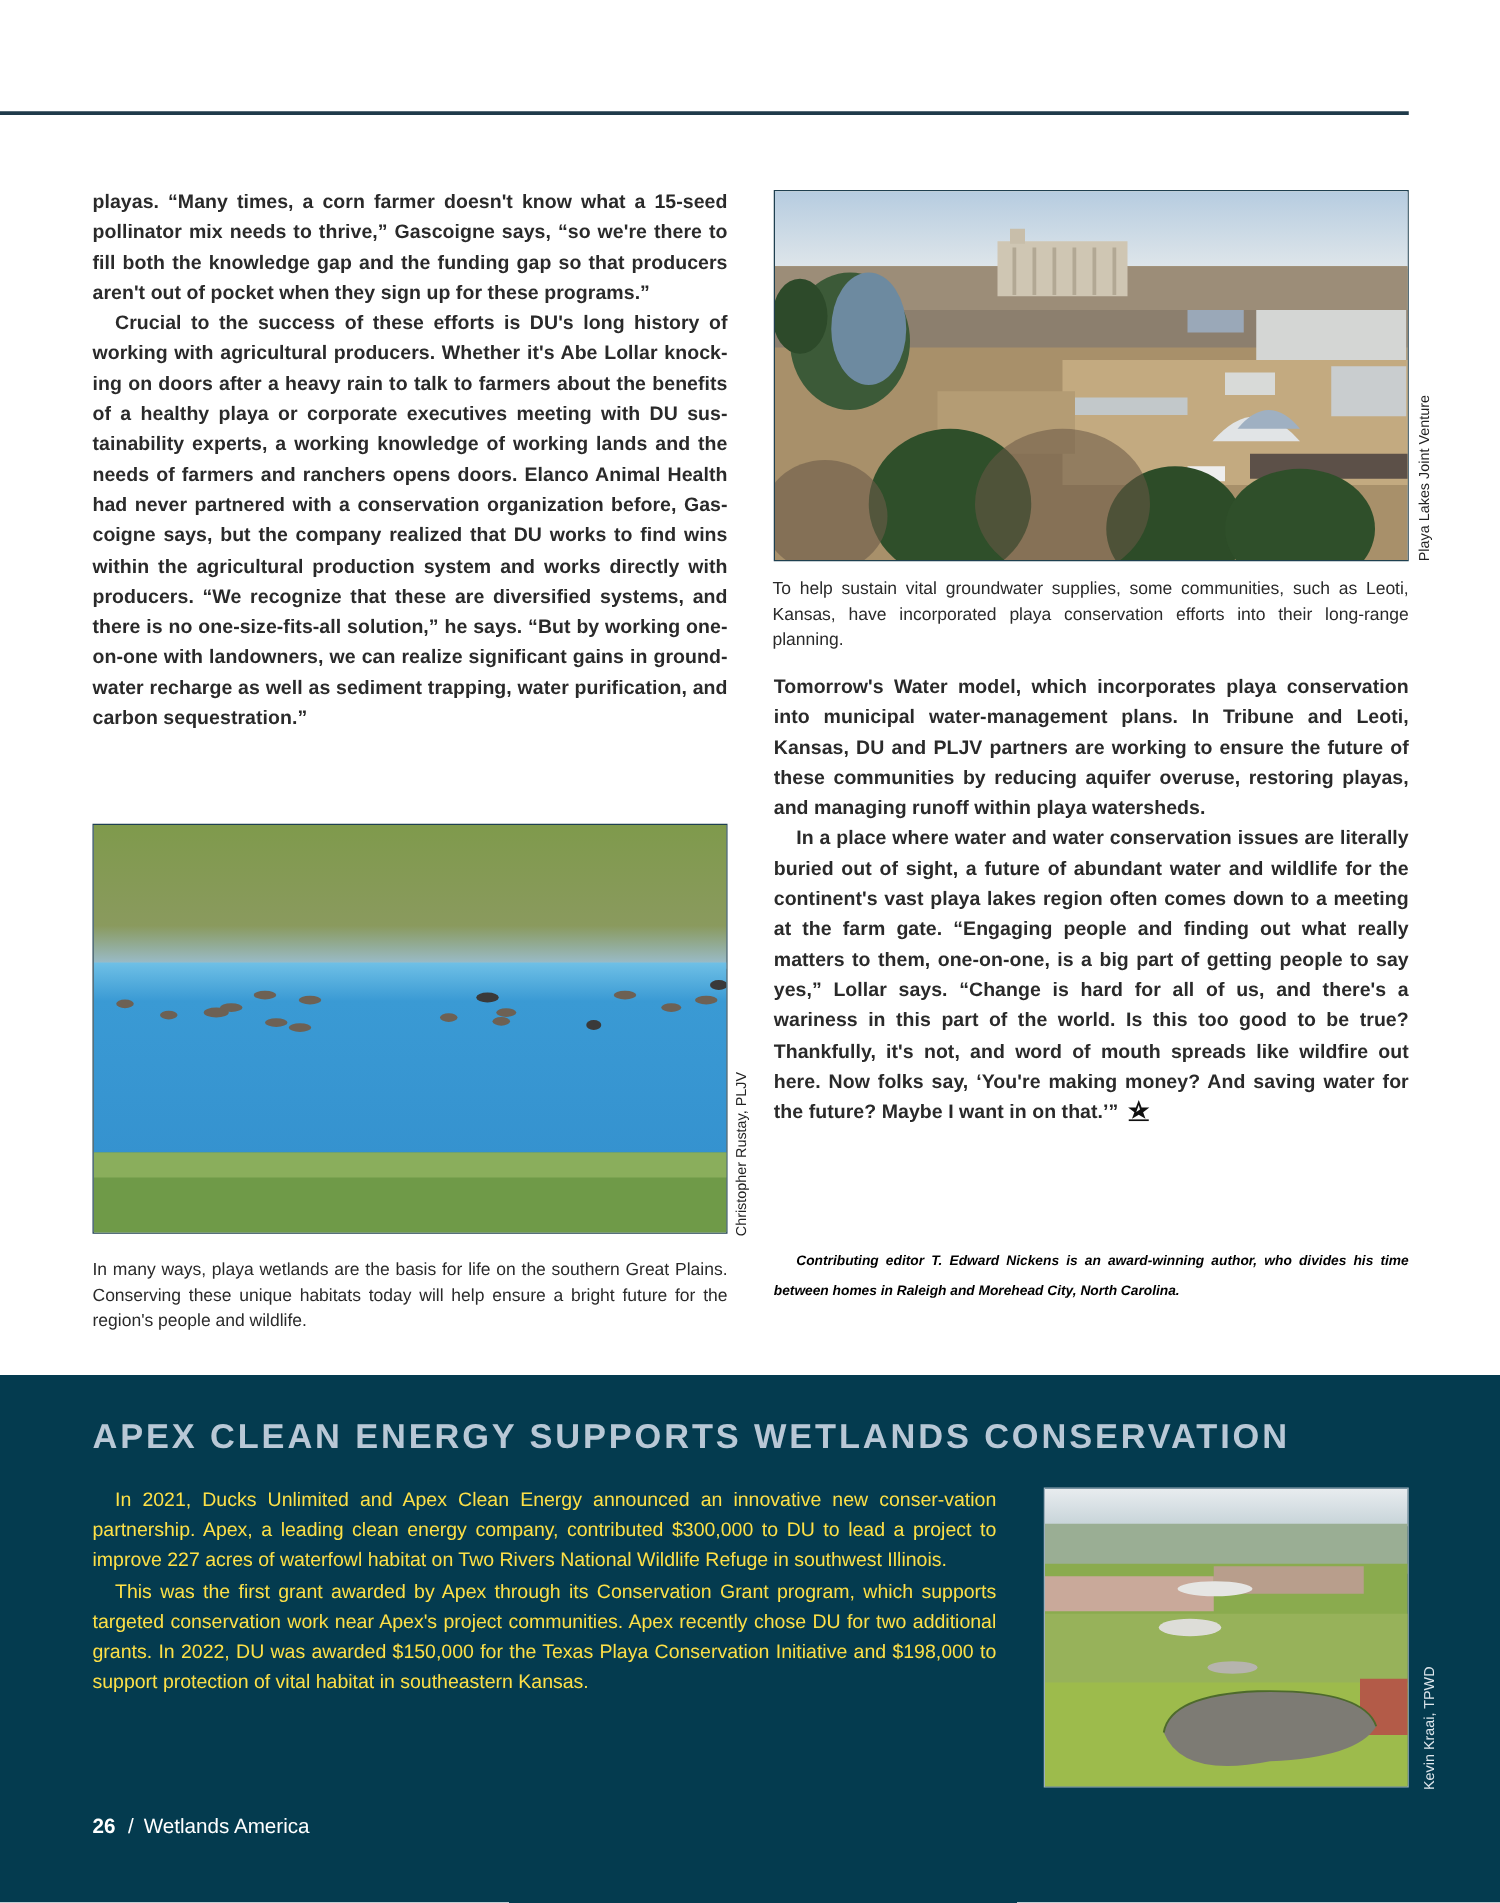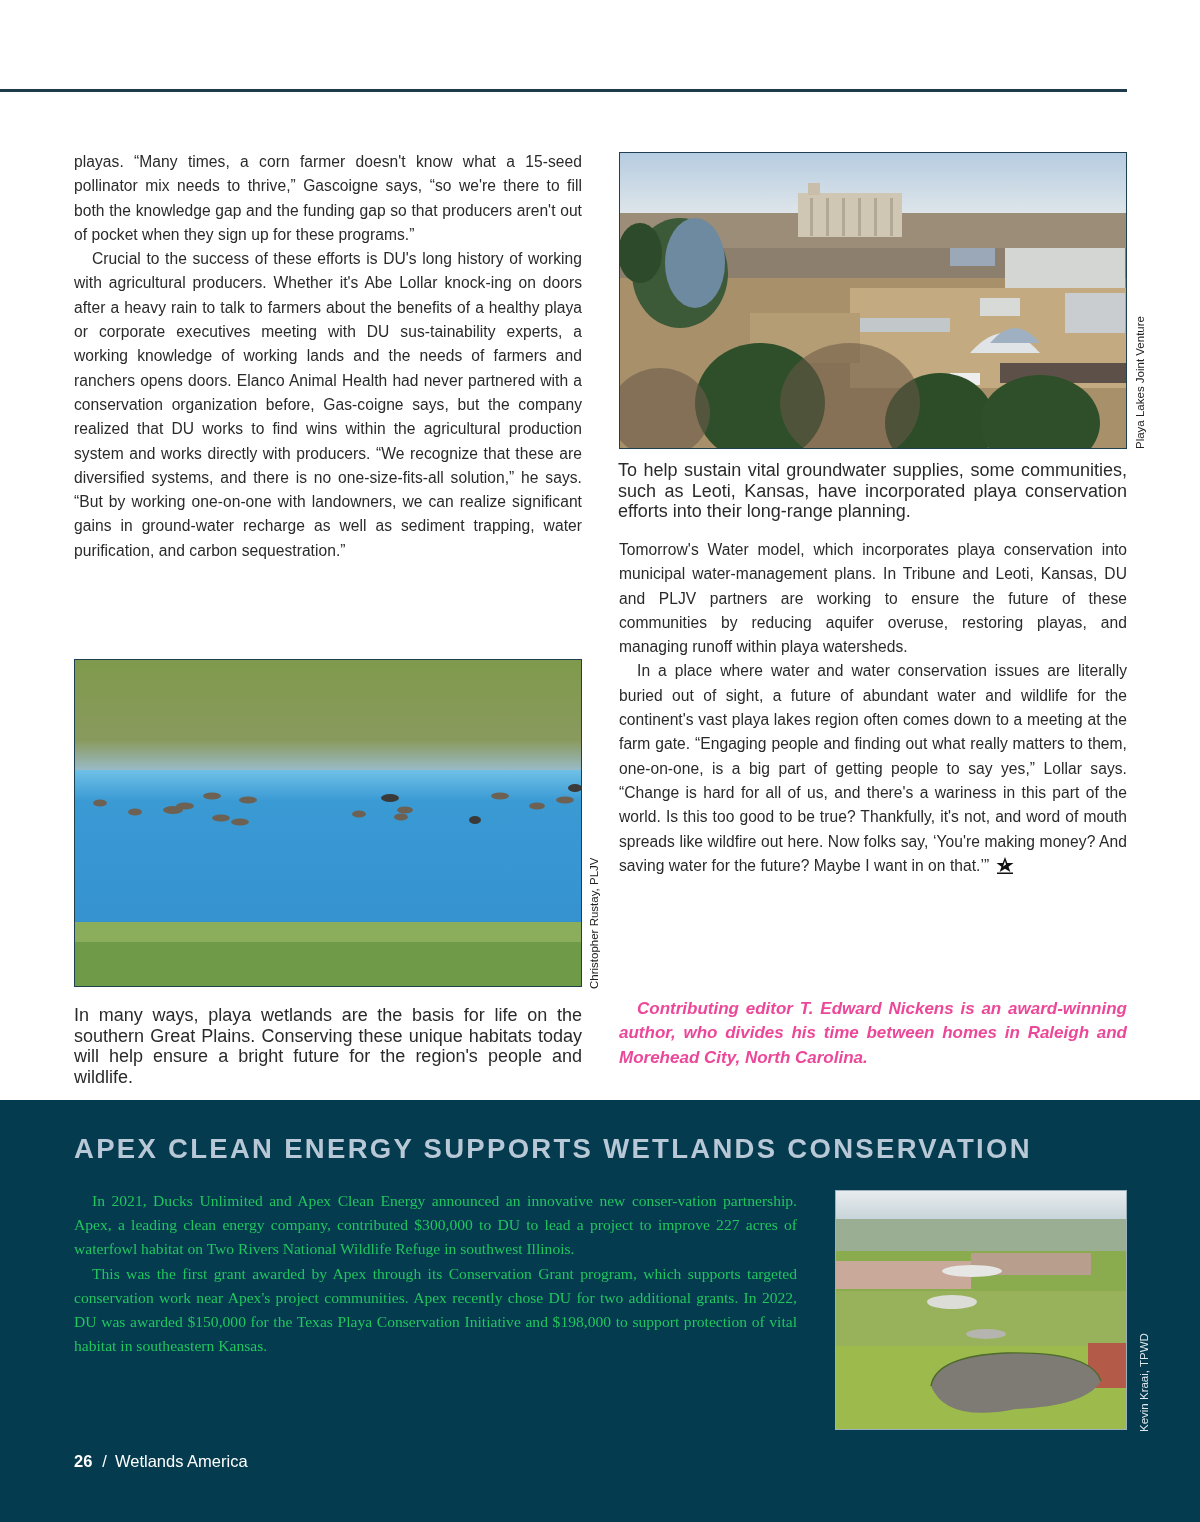--- a/index.html
+++ b/index.html
@@ -2,47 +2,47 @@
 <html><head>
 <meta charset="utf-8">
 <style>
   * { box-sizing: border-box; margin: 0; padding: 0; }
   html, body { width: 1200px; height: 1522px; background: #ffffff; overflow: hidden; }
   body { position: relative; font-family: "Liberation Sans", sans-serif; color: #2a2a2a; }
 
   .top-rule { position: absolute; left: 0; top: 89px; width: 1127px; height: 3px; background: #1f3a4a; }
 
   .col { position: absolute; font-size: 15.6px; line-height: 24.3px; text-align: justify; letter-spacing: 0.05px; }
-  .col p { text-indent: 18px; }
+  .col p { text-indent: 18px; font-weight: bold; }
   .col p.noindent { text-indent: 0; }
 
   #left-col { left: 74px; top: 150px; width: 508px; }
   #right-col { left: 619px; top: 538px; width: 508px; }
 
   .photo { position: absolute; border: 1px solid #1f4050; overflow: hidden; }
   .credit { position: absolute; font-size: 11.5px; color: #222; white-space: nowrap; transform-origin: left top; transform: rotate(-90deg); }
 
-  .caption { position: absolute; font-size: 18px; line-height: 20.5px; text-align: justify; color: #2a2a2a; }
+  .caption { position: absolute; font-size: 14px; line-height: 20.5px; text-align: justify; color: #2a2a2a; }
 
   #town-photo { left: 619px; top: 152px; width: 508px; height: 297px; }
   #town-credit { left: 1134px; top: 449px; }
   #town-caption { left: 618px; top: 460px; width: 509px; }
 
   #duck-photo { left: 74px; top: 659px; width: 508px; height: 328px; }
   #duck-credit { left: 588px; top: 989px; }
   #duck-caption { left: 74px; top: 1005px; width: 508px; }
 
   .end-mark { display: inline-block; width: 20px; height: 18px; vertical-align: -3px; margin-left: 6px; }
 
-  .bio { position: absolute; left: 619px; top: 997px; width: 508px; font-size: 17px; line-height: 24.3px; font-weight: bold; font-style: italic; text-align: justify; color: #ec4899; }
+  .bio { position: absolute; left: 619px; top: 997px; width: 508px; font-size: 11px; line-height: 24.3px; font-weight: bold; font-style: italic; text-align: justify; color: #000000; }
   .bio p { text-indent: 18px; }
 
   .sidebar { position: absolute; left: 0; top: 1100px; width: 1200px; height: 422px; background: #043b4f; }
   .sidebar-title { position: absolute; left: 74px; top: 33px; font-size: 27.5px; font-weight: bold; color: #b9c8d6; letter-spacing: 2.3px; white-space: nowrap; text-align: center; }
-  .sidebar-body { position: absolute; left: 74px; top: 89px; width: 723px; font-size: 15.6px; line-height: 24.2px; color: #22c55e; text-align: justify; font-family: Liberation Serif, serif; }
+  .sidebar-body { position: absolute; left: 74px; top: 89px; width: 723px; font-size: 15.6px; line-height: 24.2px; color: #fde047; text-align: justify; }
   .sidebar-body p { text-indent: 18px; }
   #aerial-photo { position: absolute; left: 835px; top: 90px; width: 292px; height: 240px; border: 1px solid #9db0bd; overflow: hidden; }
   #aerial-credit { left: 1138px; top: 1432px; color: #e0e8ee; }
   .folio { position: absolute; left: 74px; top: 352px; font-size: 16.5px; color: #ffffff; white-space: nowrap; }
   .folio .num { font-weight: bold; }
   .folio .sep { margin: 0 8px 0 10px; }
 </style>
 </head>
 <body>
 

